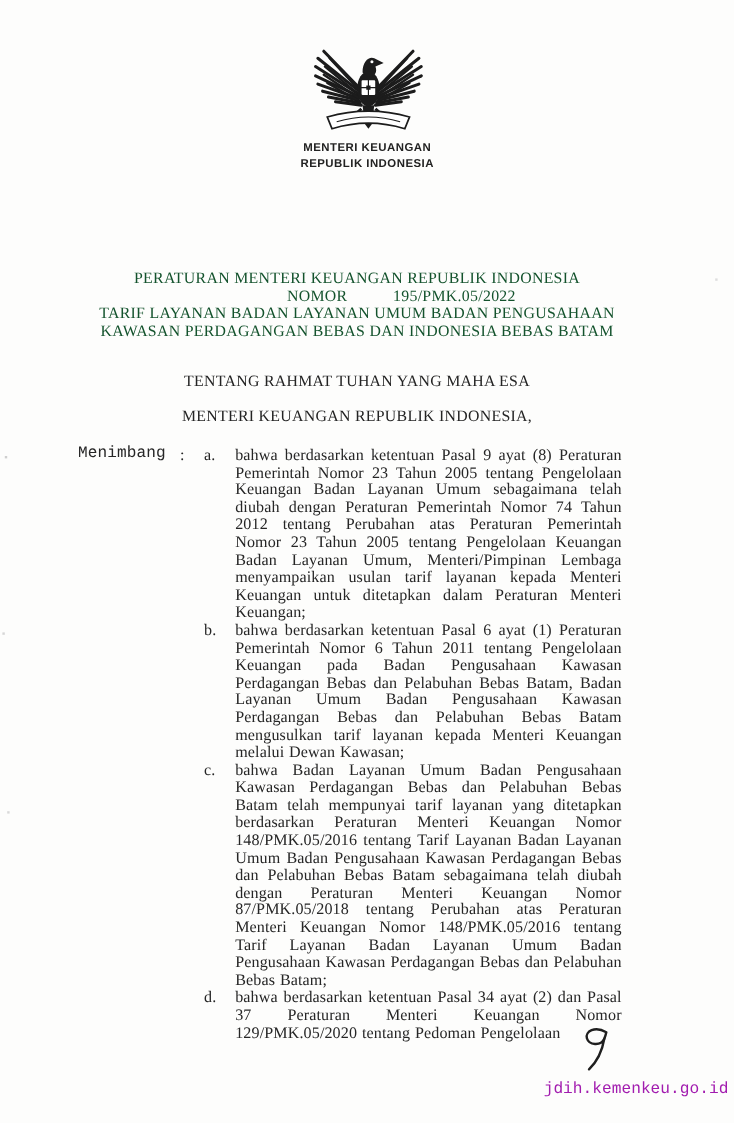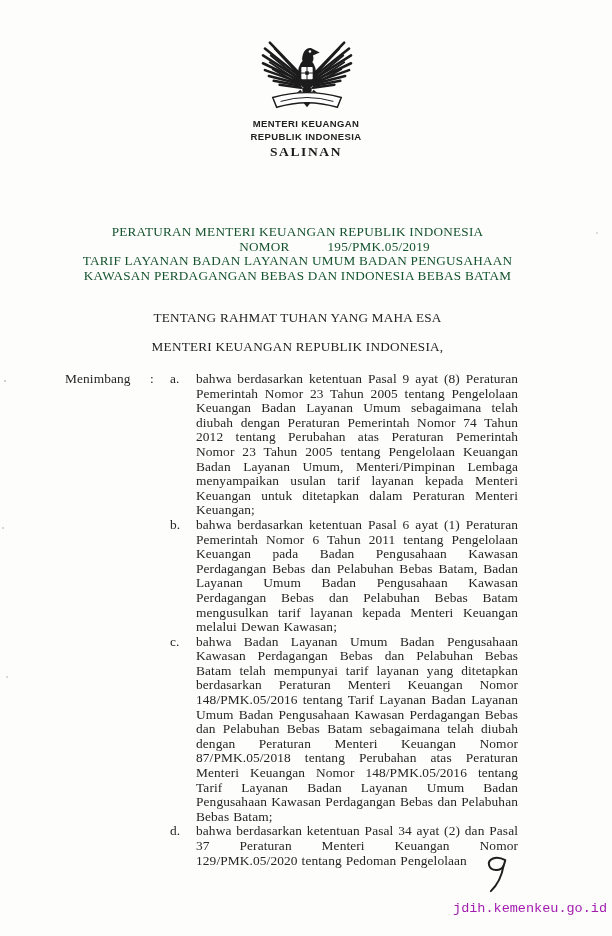--- a/index.html
+++ b/index.html
@@ -82,21 +82,21 @@
     box-sizing: border-box;
     padding: 0 94px 0 65px;
     display: grid;
     grid-template-columns: 85px 20px 26px 1fr;
     font-size: 13.4px;
     line-height: 14.6px;
     letter-spacing: 0.1px;
     word-spacing: 0.6px;
     color: #262626;
   }
-  .c-label { grid-column: 1; grid-row: 1; }
+  .c-label { grid-column: 1; grid-row: 1; font-family: Liberation Mono, monospace; }
   .c-colon { grid-column: 2; grid-row: 1; }
   .c-marker { grid-column: 3; }
   .c-text {
     grid-column: 4;
     text-align: justify;
     text-justify: inter-word;
   }
 
   
   .paraf {
@@ -180,26 +180,25 @@
 
       <path d="M12 62 Q47 52 82 62 L78 72 Q47 62.5 16 72 Z" fill="#ffffff" stroke="#1c1c1c" stroke-width="1.5"></path>
       <path d="M20 66 Q47 58 74 66" stroke="#1c1c1c" stroke-width="1" fill="none"></path>
     </svg>
   </div>
 
   <div class="ministry">
     <div>MENTERI KEUANGAN</div>
     <div>REPUBLIK INDONESIA</div>
   </div>
-  <div class="salinan">SALINAN</div>
 
   <div class="title-block">
     <div>PERATURAN MENTERI KEUANGAN REPUBLIK INDONESIA</div>
     <div class="nomor-line">
-      <span>NOMOR</span><span class="nomor-value">195/PMK.05/2019</span>
+      <span>NOMOR</span><span class="nomor-value">195/PMK.05/2022</span>
     </div>
     <div>TARIF LAYANAN BADAN LAYANAN UMUM BADAN PENGUSAHAAN</div>
     <div>KAWASAN PERDAGANGAN BEBAS DAN INDONESIA BEBAS BATAM</div>
   </div>
 
   <div class="invocation">TENTANG RAHMAT TUHAN YANG MAHA ESA</div>
   <div class="authority">MENTERI KEUANGAN REPUBLIK INDONESIA,</div>
 
   <div class="consider">
     <div class="c-label">Menimbang</div>

